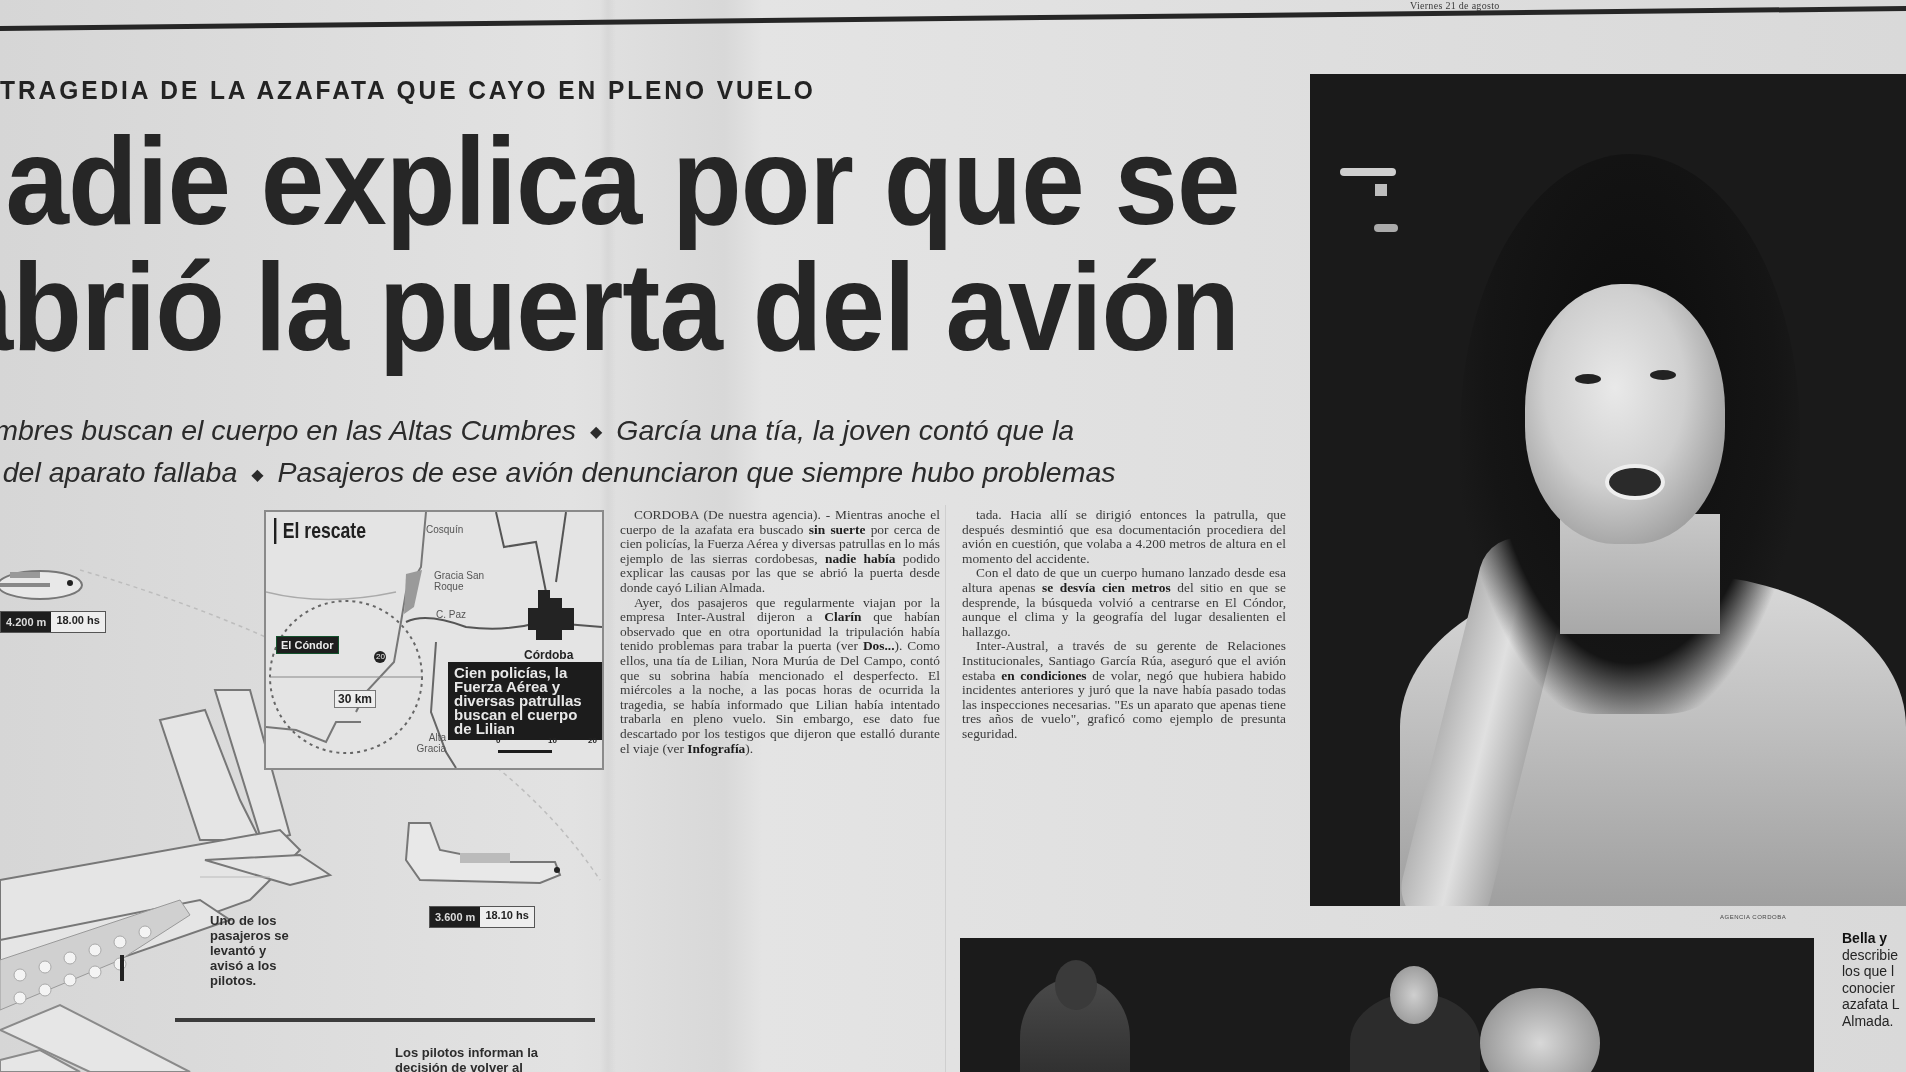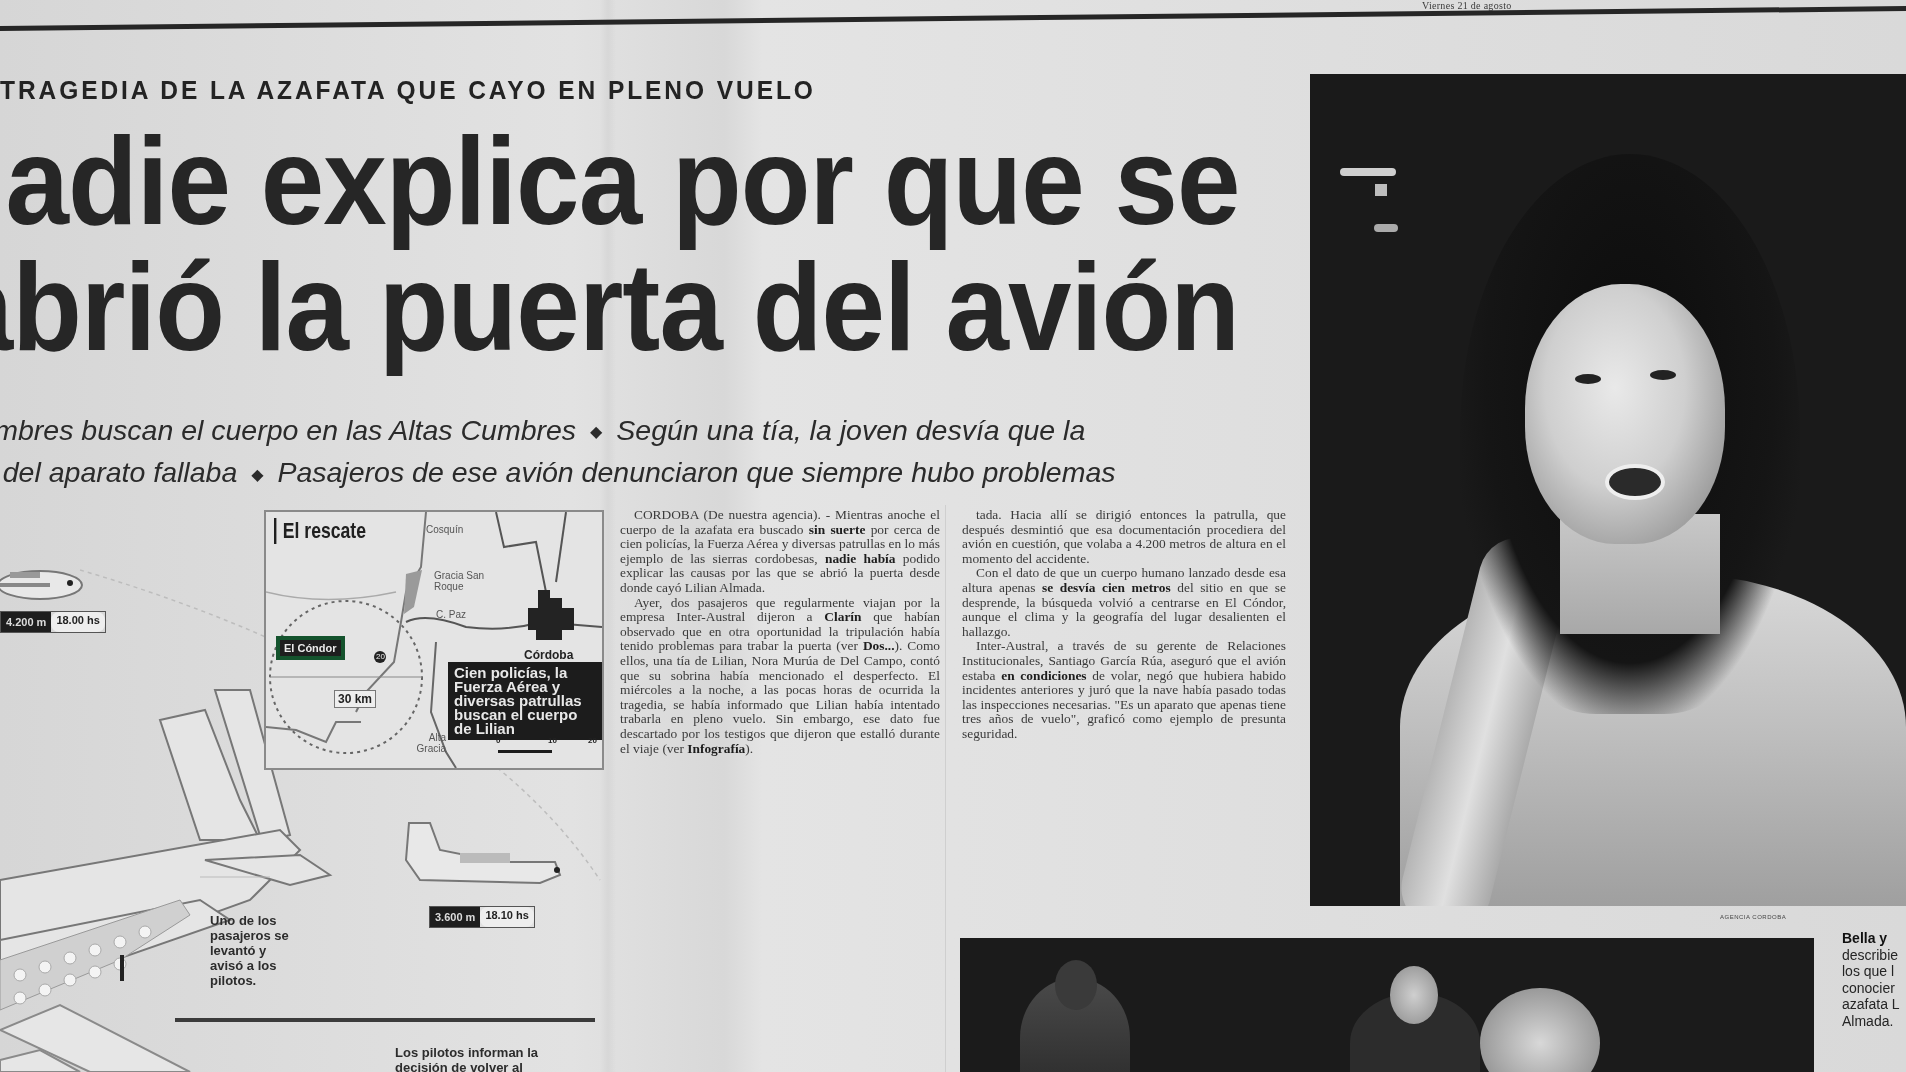--- a/index.html
+++ b/index.html
@@ -11,21 +11,20 @@
     font-family:"Liberation Sans", sans-serif;
   }
   .abs { position:absolute; }
   .top-rule {
     left:0; top:26px; width:1906px; height:5px; background:#262626;
     transform: skewY(-0.6deg); transform-origin:left top;
   }
   .top-date {
     left:1410px; top:0; font-size:10px; color:#3a3a3a; font-family:"Liberation Serif", serif;
     letter-spacing:0.3px;
-    margin-left:12px;
   }
   .kicker {
     left:0; top:76px; font-size:25px; font-weight:bold; letter-spacing:3px; color:#232323;
     font-family:"Liberation Sans", sans-serif; transform:scaleX(0.98); transform-origin:left;
     white-space:nowrap;
   }
   .headline {
     left:-8px; top:118px; font-family:"Liberation Sans", sans-serif; font-weight:bold;
     font-size:124px; line-height:126px; color:#262626; letter-spacing:-1px;
     transform:scaleX(0.92); transform-origin:left top; white-space:nowrap;
@@ -43,30 +42,30 @@
     border:2px solid #8a8a8a; background:#e4e4e4; overflow:hidden;
   }
   .map-title {
     left:8px; top:6px; font-weight:bold; font-size:22px; color:#202020; padding-left:8px;
     border-left:3px solid #202020; transform:scaleX(0.8); transform-origin:left;
   }
   .map-label { font-size:10px; color:#555; white-space:nowrap; }
   .map-label.bold { font-weight:bold; color:#222; font-size:12px; }
   .map-tag-dark {
     background:#1e1e1e; color:#eaeaea; font-size:11px; font-weight:bold; padding:2px 4px;
-    border:4px solid #14532d;
+    border:1px solid #14532d;
   }
   .map-callout {
     left:182px; top:150px; width:144px; background:#1c1c1c; color:#e8e8e8;
     font-size:15px; font-weight:bold; line-height:14px; padding:4px 6px;
   }
   .scale-bar { left:232px; top:238px; width:54px; height:3px; background:#1c1c1c; }
   .alt-badge { display:flex; border:1px solid #555; font-size:11px; font-weight:bold; }
   .alt-badge .dark { background:#1e1e1e; color:#ddd; padding:4px 5px; }
-  .alt-badge .light { background:#eee; color:#222; padding:2px 5px;border-radius:8px; }
+  .alt-badge .light { background:#eee; color:#222; padding:2px 5px; }
   .caption-small {
     font-size:13px; line-height:15px; color:#2c2c2c; font-family:"Liberation Sans", sans-serif;
   }
   .caption-bold { font-weight:bold; }
   .info-rule { left:175px; top:1018px; width:420px; height:4px; background:#3b3b3b; }
 
   
   .col {
     font-family:"Liberation Serif", serif; font-size:13.4px; line-height:14.6px; color:#3a3a3a;
     text-align:justify; hyphens:manual;
@@ -143,21 +142,21 @@
 
 <div class="abs headline">
   <div style="margin-left:-74px">Nadie explica por que se</div>
   <div style="margin-left:-46px">abrió la puerta del avión</div>
 </div>
 
 <div class="abs deck">
   <div style="margin-left:-100px">
     <span>Cien hombres buscan el cuerpo en las Altas Cumbres</span>
     <span class="bullet">◆</span>
-    <span>Según una tía, la joven desvía que la</span>
+    <span>García una tía, la joven contó que la</span>
   </div>
   <div style="margin-left:-82px">
     <span>puerta del aparato fallaba</span>
     <span class="bullet">◆</span>
     <span>Pasajeros de ese avión denunciaron que siempre hubo problemas</span>
   </div>
 </div>
 
 <div class="abs infographic">
   <svg width="605" height="567" viewBox="0 505 605 567" style="position:absolute;left:0;top:0">

